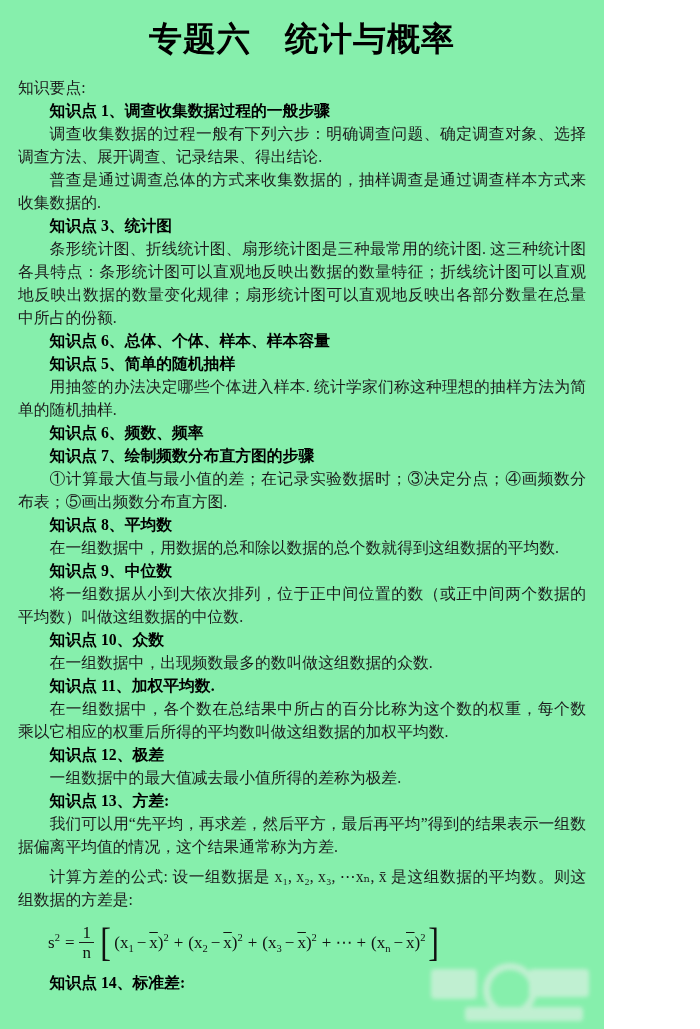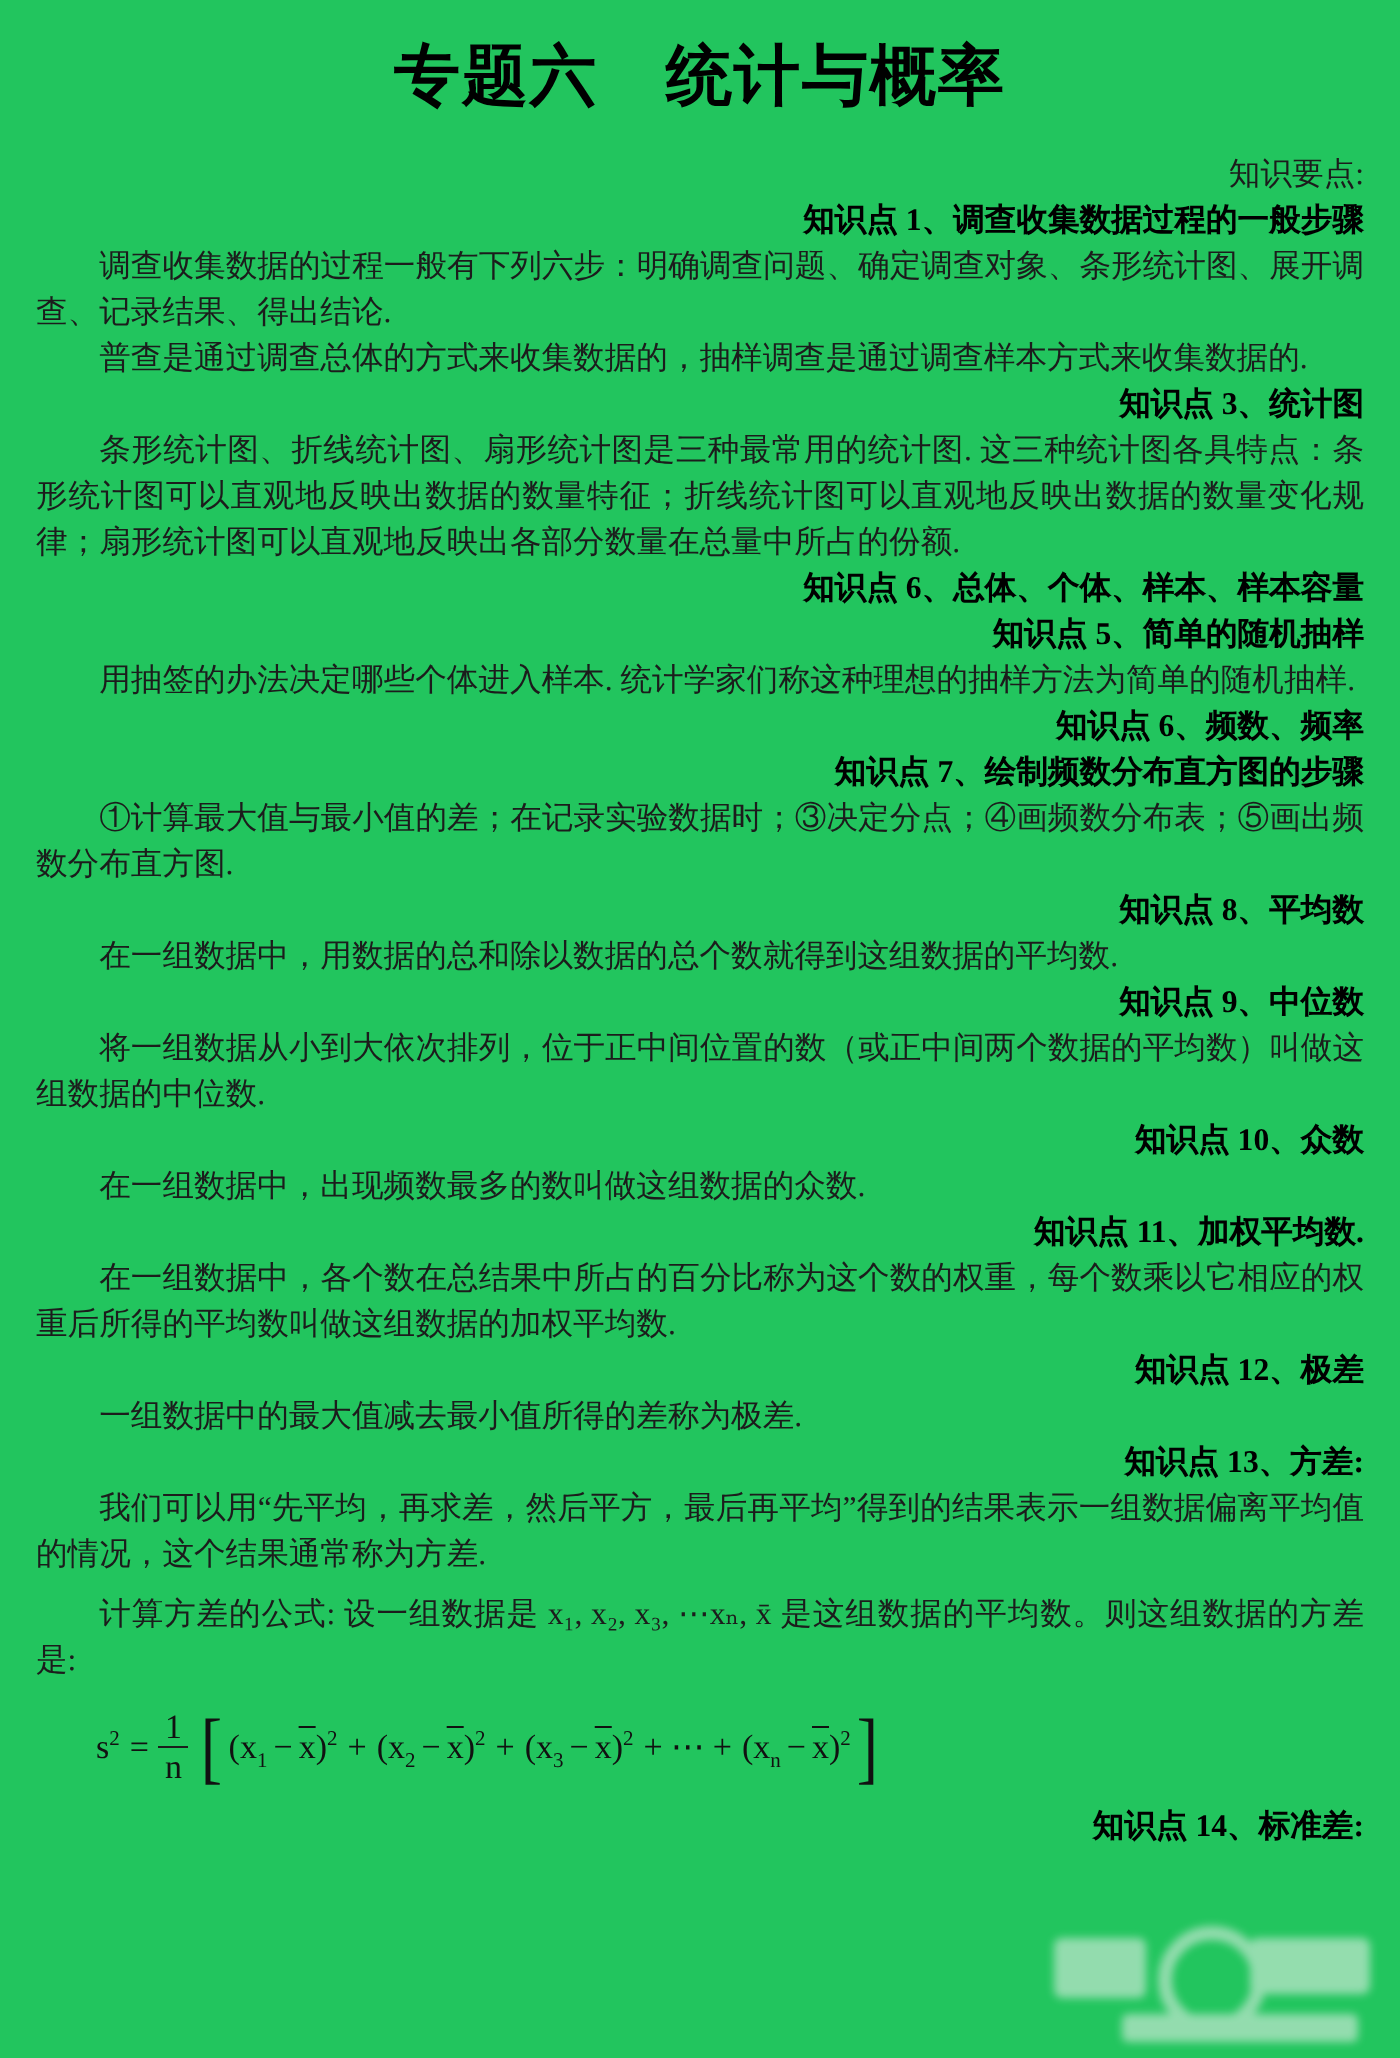--- a/index.html
+++ b/index.html
@@ -1,35 +1,35 @@
 <!DOCTYPE html>
 <html><head>
 <meta charset="utf-8">
 <style>
   html,body { margin:0; padding:0; background:#ffffff; }
   .page {
     position:relative;
-    width:700px; height:1029px;
-    background:#22c55e;
+    width:604px; height:1029px;
+    background:#86efac;
     box-sizing:border-box;
     padding:12px 18px 0 18px;
     overflow:hidden;
     font-family:"Liberation Serif","DejaVu Serif",serif;
     color:#1c1c1c;
   }
   .doc-title {
     margin:8px 0 16px 0;
     text-align:center;
     font-size:33px;
     font-weight:700;
     color:#000000;
     letter-spacing:1px;
     line-height:1.2;
   }
-  .line { font-size:15.8px; line-height:23px;text-align:right; }
+  .line { font-size:15.8px; line-height:23px; }
   .intro-label { margin:0; }
   .kp-heading {
     margin:0;
     font-weight:700;
     text-indent:2em;
     color:#000000;
   }
   .kp-body {
     margin:0;
     text-indent:2em;
@@ -104,21 +104,21 @@
 </head>
 <body>
 
 <div class="page">
 
   <h1 class="doc-title">专题六　统计与概率</h1>
 
   <p class="line intro-label">知识要点:</p>
 
   <h2 class="line kp-heading">知识点 1、调查收集数据过程的一般步骤</h2>
-  <p class="line kp-body">调查收集数据的过程一般有下列六步：明确调查问题、确定调查对象、条形统计图、展开调查、记录结果、得出结论.</p>
+  <p class="line kp-body">调查收集数据的过程一般有下列六步：明确调查问题、确定调查对象、选择调查方法、展开调查、记录结果、得出结论.</p>
 
   <p class="line kp-body">普查是通过调查总体的方式来收集数据的，抽样调查是通过调查样本方式来收集数据的.</p>
 
   <h2 class="line kp-heading">知识点 3、统计图</h2>
   <p class="line kp-body">条形统计图、折线统计图、扇形统计图是三种最常用的统计图. 这三种统计图各具特点：条形统计图可以直观地反映出数据的数量特征；折线统计图可以直观地反映出数据的数量变化规律；扇形统计图可以直观地反映出各部分数量在总量中所占的份额.</p>
 
   <h2 class="line kp-heading">知识点 6、总体、个体、样本、样本容量</h2>
 
   <h2 class="line kp-heading">知识点 5、简单的随机抽样</h2>
   <p class="line kp-body">用抽签的办法决定哪些个体进入样本. 统计学家们称这种理想的抽样方法为简单的随机抽样.</p>

